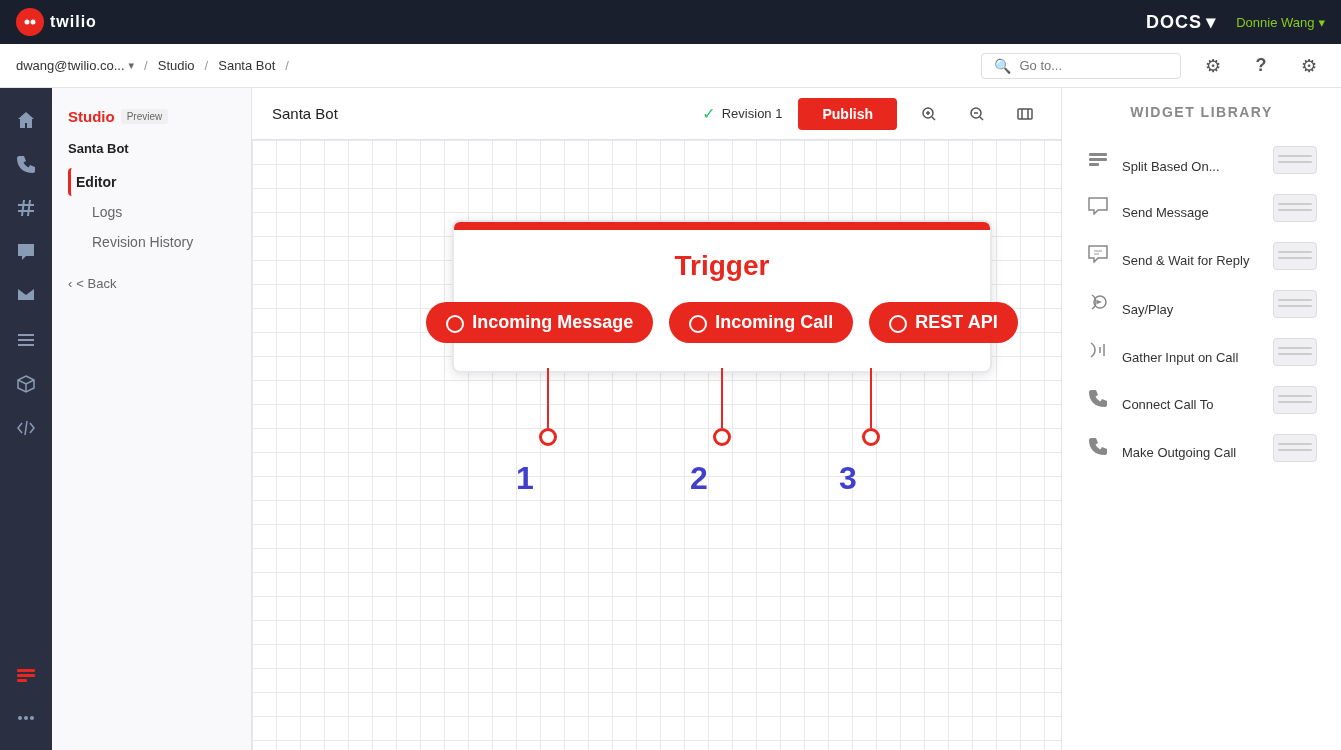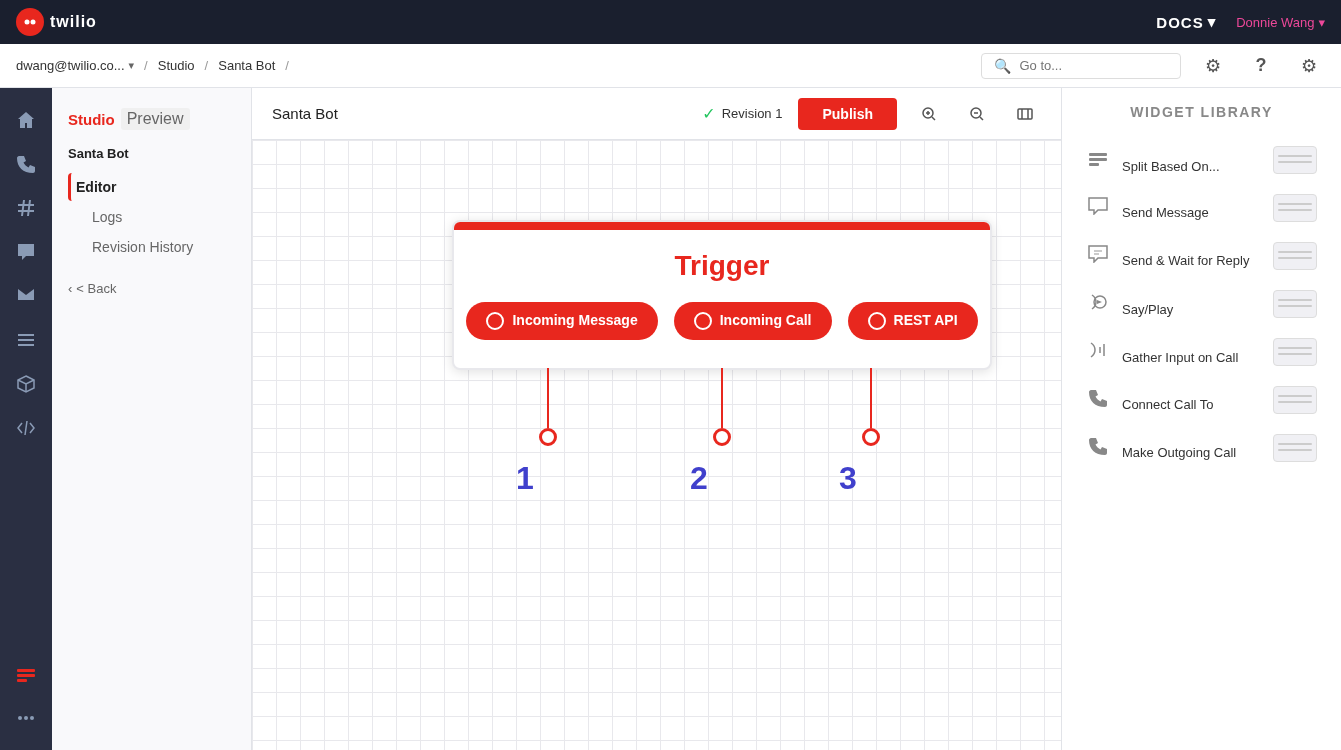--- a/index.html
+++ b/index.html
@@ -12,22 +12,22 @@
       display: flex;
       align-items: center;
       justify-content: space-between;
       padding: 0 16px;
       color: white;
     }
     .top-nav-left { display: flex; align-items: flex-start; gap: 8px; }
     .twilio-logo { display: flex; align-items: center; gap: 6px; font-weight: 700; font-size: 15px; color: white; }
     .twilio-owl { width: 28px; height: 28px; background: #e8271e; border-radius: 50%; display: flex; align-items: center; justify-content: center; }
     .top-nav-right { display: flex; align-items: center; gap: 20px; }
-    .docs-link { color: white; font-size: 15px; font-weight: 600; letter-spacing: 1px; display: flex; align-items: center; gap: 4px; cursor: pointer; }
-    .user-name { color: #ec4899; font-size: 13px; display: flex; align-items: center; gap: 4px; cursor: pointer; }
+    .docs-link { color: white; font-size: 18px; font-weight: 600; letter-spacing: 1px; display: flex; align-items: center; gap: 4px; cursor: pointer; }
+    .user-name { color: #84cc16; font-size: 13px; display: flex; align-items: center; gap: 4px; cursor: pointer; }
 
     
     .breadcrumb-bar {
       height: 44px;
       background: white;
       border-bottom: 1px solid #e1e3e8;
       display: flex;
       align-items: center;
       justify-content: space-between;
       padding: 0 16px;
@@ -72,21 +72,21 @@
 
     
     .left-nav {
       width: 200px;
       background: #f9f9fb;
       border-right: 1px solid #e1e3e8;
       padding: 20px 16px;
     }
     .studio-header { display: flex; align-items: center; gap: 6px; margin-bottom: 16px; }
     .studio-label { color: #e8271e; font-size: 15px; font-weight: 700; }
-    .preview-badge { background: #f0f0f0; color: #666; font-size: 16px; padding: 2px 6px; border-radius: 3px; }
+    .preview-badge { background: #f0f0f0; color: #666; font-size: 10px; padding: 2px 6px; border-radius: 3px; }
     .nav-section-title { font-size: 13px; font-weight: 700; color: #222; margin-bottom: 12px; }
     .nav-item { padding: 6px 24px; font-size: 14px; color: #666; cursor: pointer; border-radius: 4px; display: block; margin-bottom: 2px; }
     .nav-item.active { color: #222; font-weight: 600; border-left: 3px solid #e8271e; padding-left: 5px; }
     .back-link { display: flex; align-items: center; gap: 4px; font-size: 13px; color: #666; cursor: pointer; margin-top: 20px; }
 
     
     .canvas-area { flex: 1; display: flex; flex-direction: column; overflow: hidden; }
     .canvas-toolbar {
       height: 52px;
       background: white;
@@ -146,27 +146,27 @@
     .trigger-title {
       text-align: center;
       font-size: 28px;
       font-weight: 700;
       color: #e8271e;
       margin-bottom: 20px;
     }
     .trigger-buttons { display: flex; gap: 16px; justify-content: center; }
     .trigger-btn {
       display: flex;
-      align-items: flex-start;
+      align-items: flex-end;
       gap: 8px;
       background: #e8271e;
       color: white;
       border-radius: 24px;
       padding: 10px 20px;
-      font-size: 14px;
+      font-size: 18px;
       font-weight: 600;
       cursor: pointer;
       white-space: nowrap;
     }
     .trigger-btn-circle {
       width: 18px;
       height: 18px;
       border-radius: 50%;
       border: 2px solid white;
       background: transparent;

